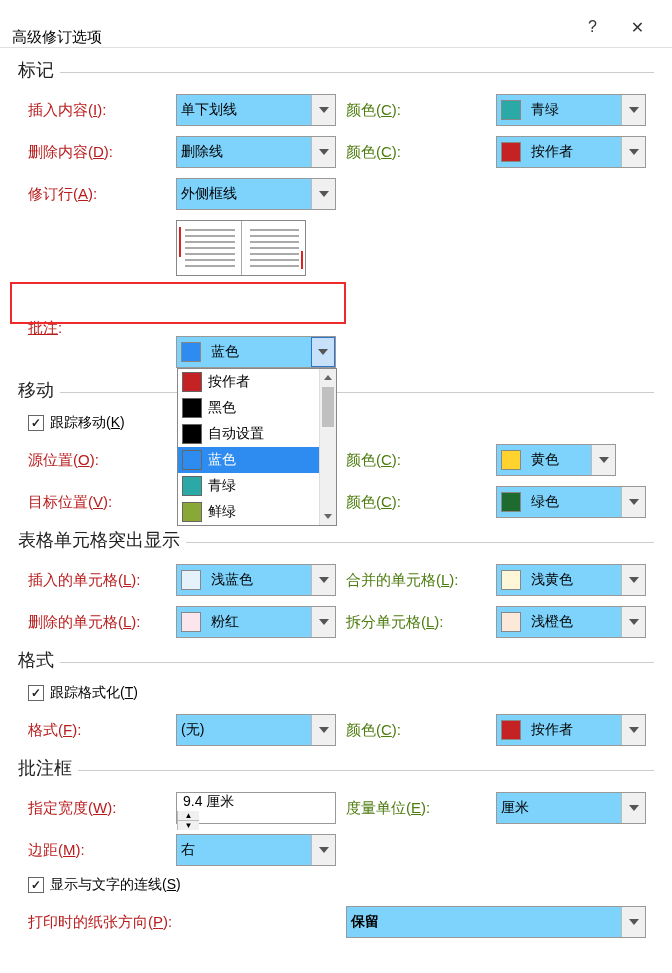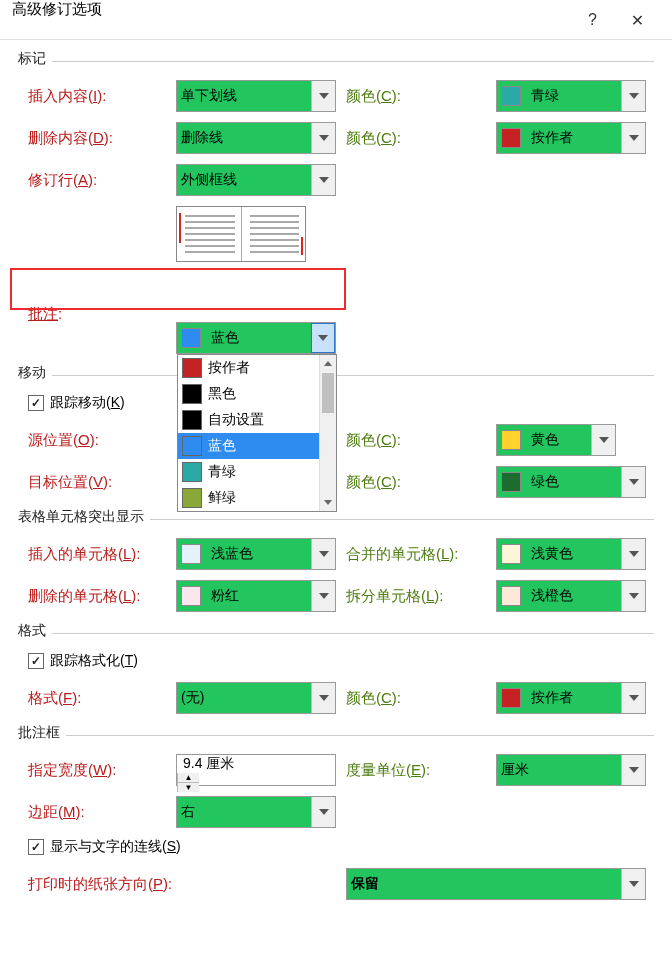--- a/index.html
+++ b/index.html
@@ -6,23 +6,23 @@
     body {
       font-family: "Microsoft YaHei", "Segoe UI", sans-serif;
       font-size: 14px;
       background: #fff;
       color: #000;
       width: 672px;
       height: 973px;
       overflow: hidden;
     }
     .titlebar {
-      height: 40px;
-      display: flex;
-      align-items: flex-start;
+      height: 48px;
+      display: flex;
+      align-items: flex-end;
       padding: 0 12px;
       border-bottom: 1px solid #e0e0e0;
     }
     .titlebar-title { flex: 1; font-size: 15px; }
     .titlebar-btn {
       width: 45px;
       height: 40px;
       display: flex;
       align-items: center;
       justify-content: center;
@@ -33,21 +33,21 @@
     .content { padding: 10px 18px; }
     .section {
       position: relative;
       margin-bottom: 8px;
     }
     .section-header {
       display: flex;
       align-items: center;
       margin-bottom: 12px;
     }
-    .section-title { font-size: 14px; color: #222; }
+    .section-title { font-size: 18px; color: #222; }
     .section-line {
       flex: 1;
       height: 1px;
       background: #ccc;
       margin-left: 6px;
       margin-top: 4px;
     }
     .row {
       display: flex;
       align-items: center;
@@ -63,21 +63,21 @@
       width: 160px;
       font-size: 15px;
       color: #4d7c0f;
       padding-left: 10px;
     }
     .combo {
       display: flex;
       align-items: center;
       border: 1px solid #999;
       height: 32px;
-      background: #22c55e;
+      background: #7dd3fc;
       width: 160px;
       position: relative;
     }
     .combo-swatch {
       width: 20px;
       height: 20px;
       border: 1px solid #888;
       margin: 0 6px 0 4px;
       flex-shrink: 0;
     }

